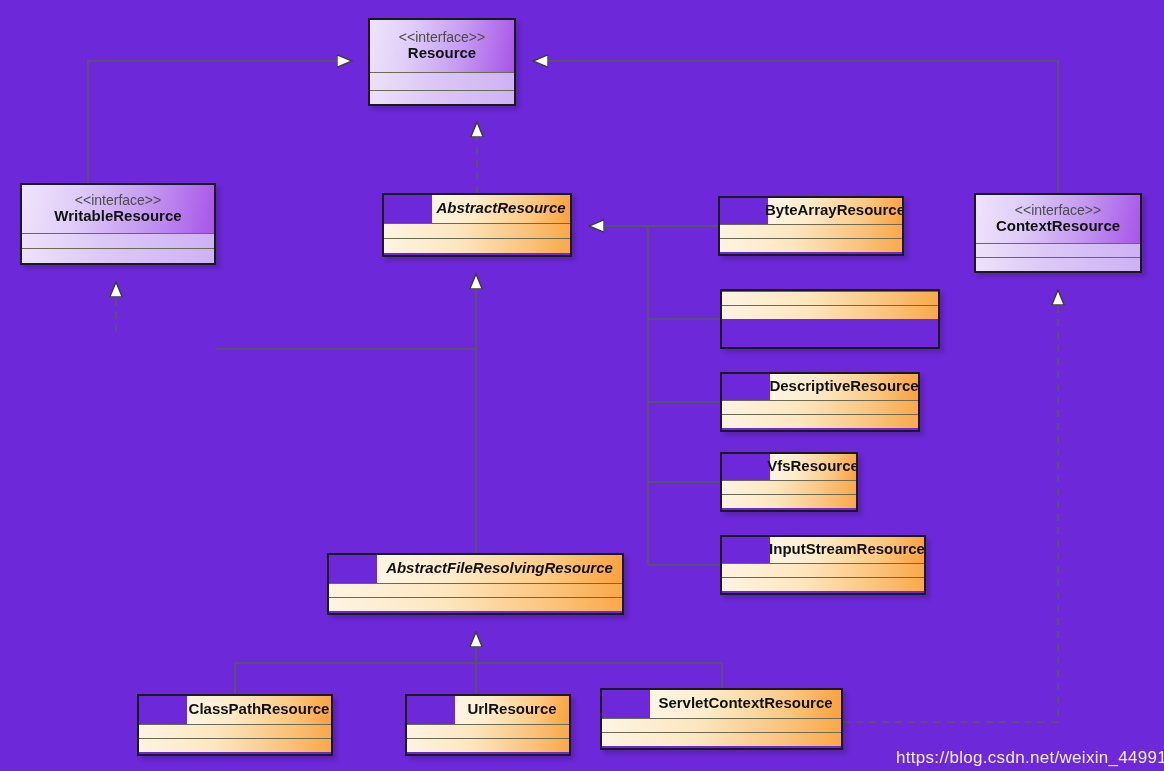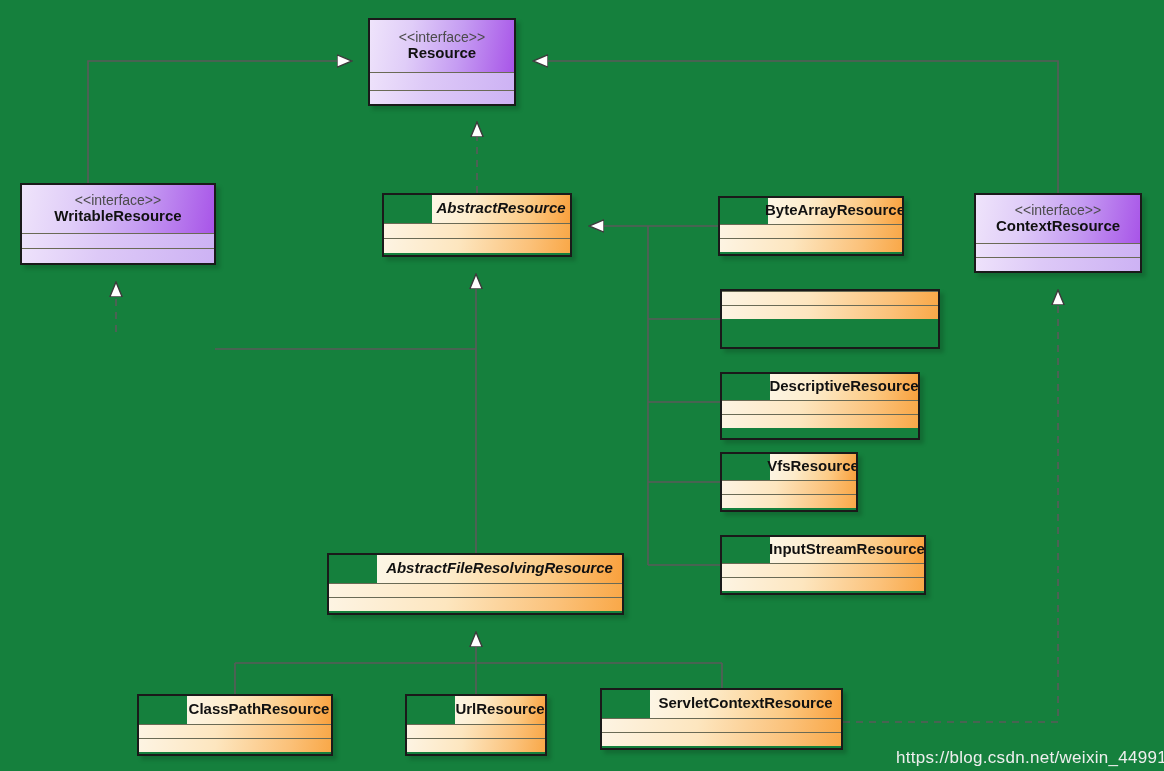--- a/index.html
+++ b/index.html
@@ -5,21 +5,21 @@
 <style>
   html, body {
     margin: 0;
     padding: 0;
     background: #ffffff;
   }
   #canvas {
     position: relative;
     width: 1164px;
     height: 771px;
-    background: #15803d;
+    background: #6d28d9;
     font-family: "Liberation Sans", sans-serif;
     overflow: hidden;
   }
   #wires {
     position: absolute;
     left: 0; top: 0;
     width: 1164px;
     height: 771px;
     pointer-events: none;
   }
@@ -169,21 +169,21 @@
     <div class="compartment" style="height:13px;"></div>
     <div class="compartment" style="height:13px;"></div>
   </div>
 
 
   <div class="node klass" style="left:720px; top:289px; width:220px; height:60px;">
     <div class="compartment" style="height:13px;"></div>
     <div class="compartment" style="height:13px;"></div>
   </div>
 
-  <div class="node klass" style="left:720px; top:372px; width:200px; height:68px;">
+  <div class="node klass" style="left:720px; top:372px; width:200px; height:60px;">
     <div class="title" style="height:26px;">
       <span class="cname">DescriptiveResource</span>
     </div>
     <div class="compartment" style="height:13px;"></div>
     <div class="compartment" style="height:13px;"></div>
   </div>
 
   <div class="node klass" style="left:720px; top:452px; width:138px; height:60px;">
     <div class="title" style="height:26px;">
       <span class="cname">VfsResource</span>
@@ -209,21 +209,21 @@
   </div>
 
   <div class="node klass" style="left:137px; top:694px; width:196px; height:62px;">
     <div class="title" style="height:28px;">
       <span class="cname">ClassPathResource</span>
     </div>
     <div class="compartment" style="height:13px;"></div>
     <div class="compartment" style="height:13px;"></div>
   </div>
 
-  <div class="node klass" style="left:405px; top:694px; width:142px; height:62px;">
+  <div class="node klass" style="left:405px; top:694px; width:166px; height:62px;">
     <div class="title" style="height:28px;">
       <span class="cname">UrlResource</span>
     </div>
     <div class="compartment" style="height:13px;"></div>
     <div class="compartment" style="height:13px;"></div>
   </div>
 
   <div class="node klass" style="left:600px; top:688px; width:243px; height:62px;">
     <div class="title" style="height:28px;">
       <span class="cname">ServletContextResource</span>

